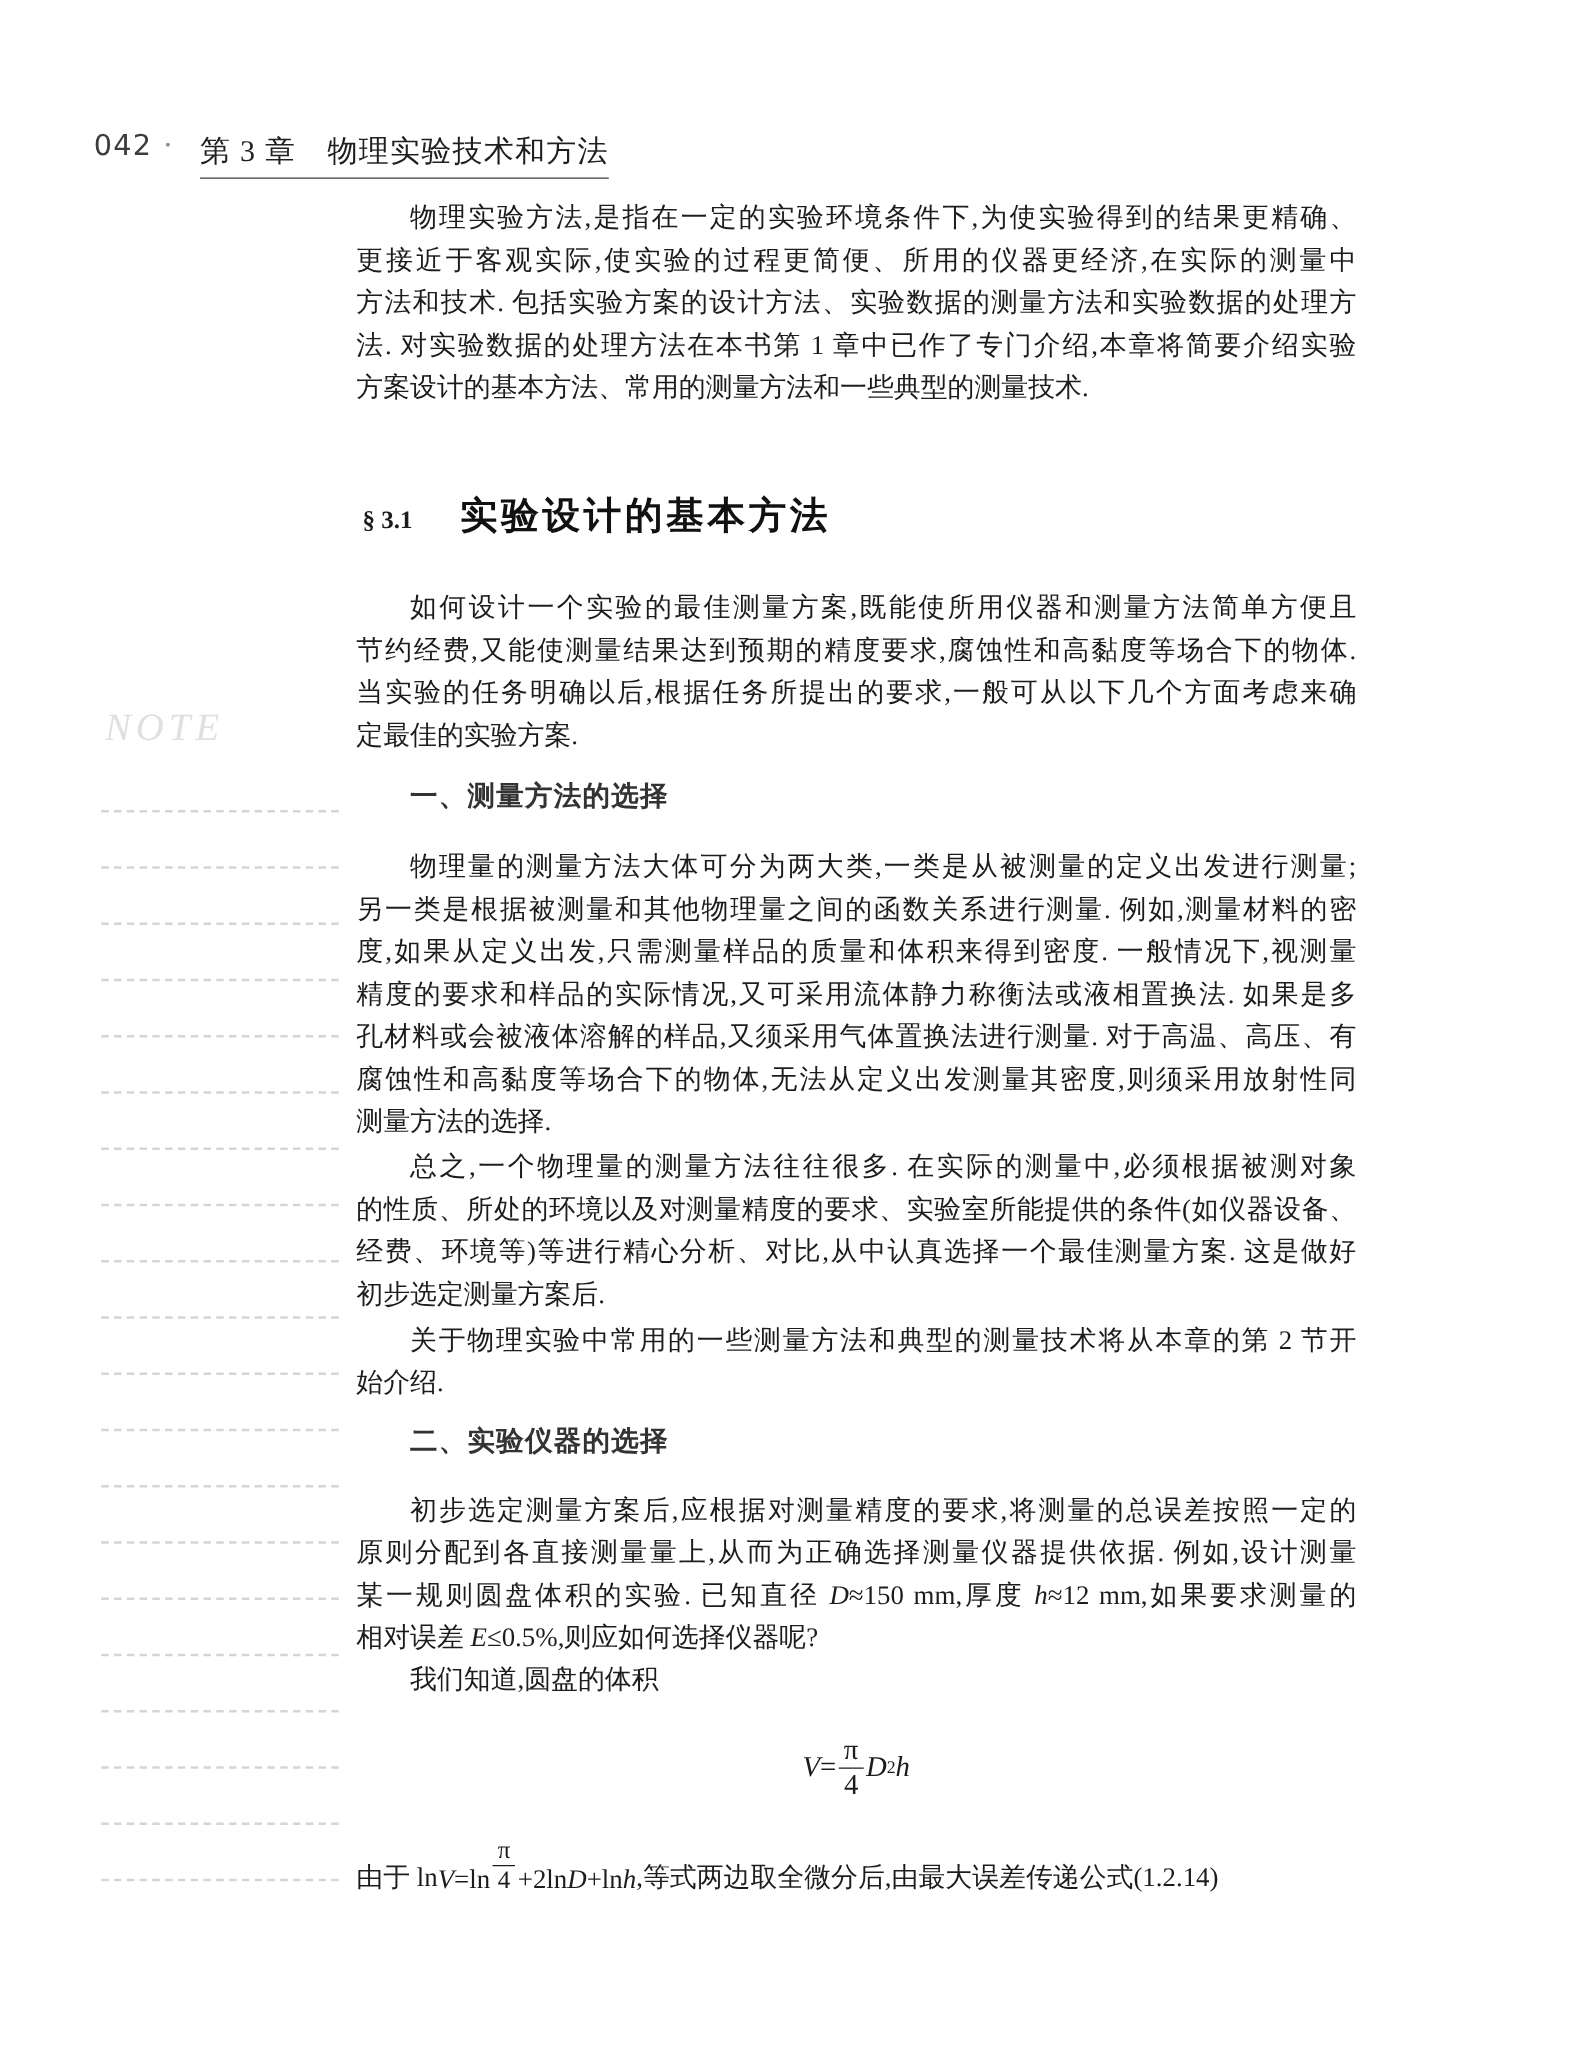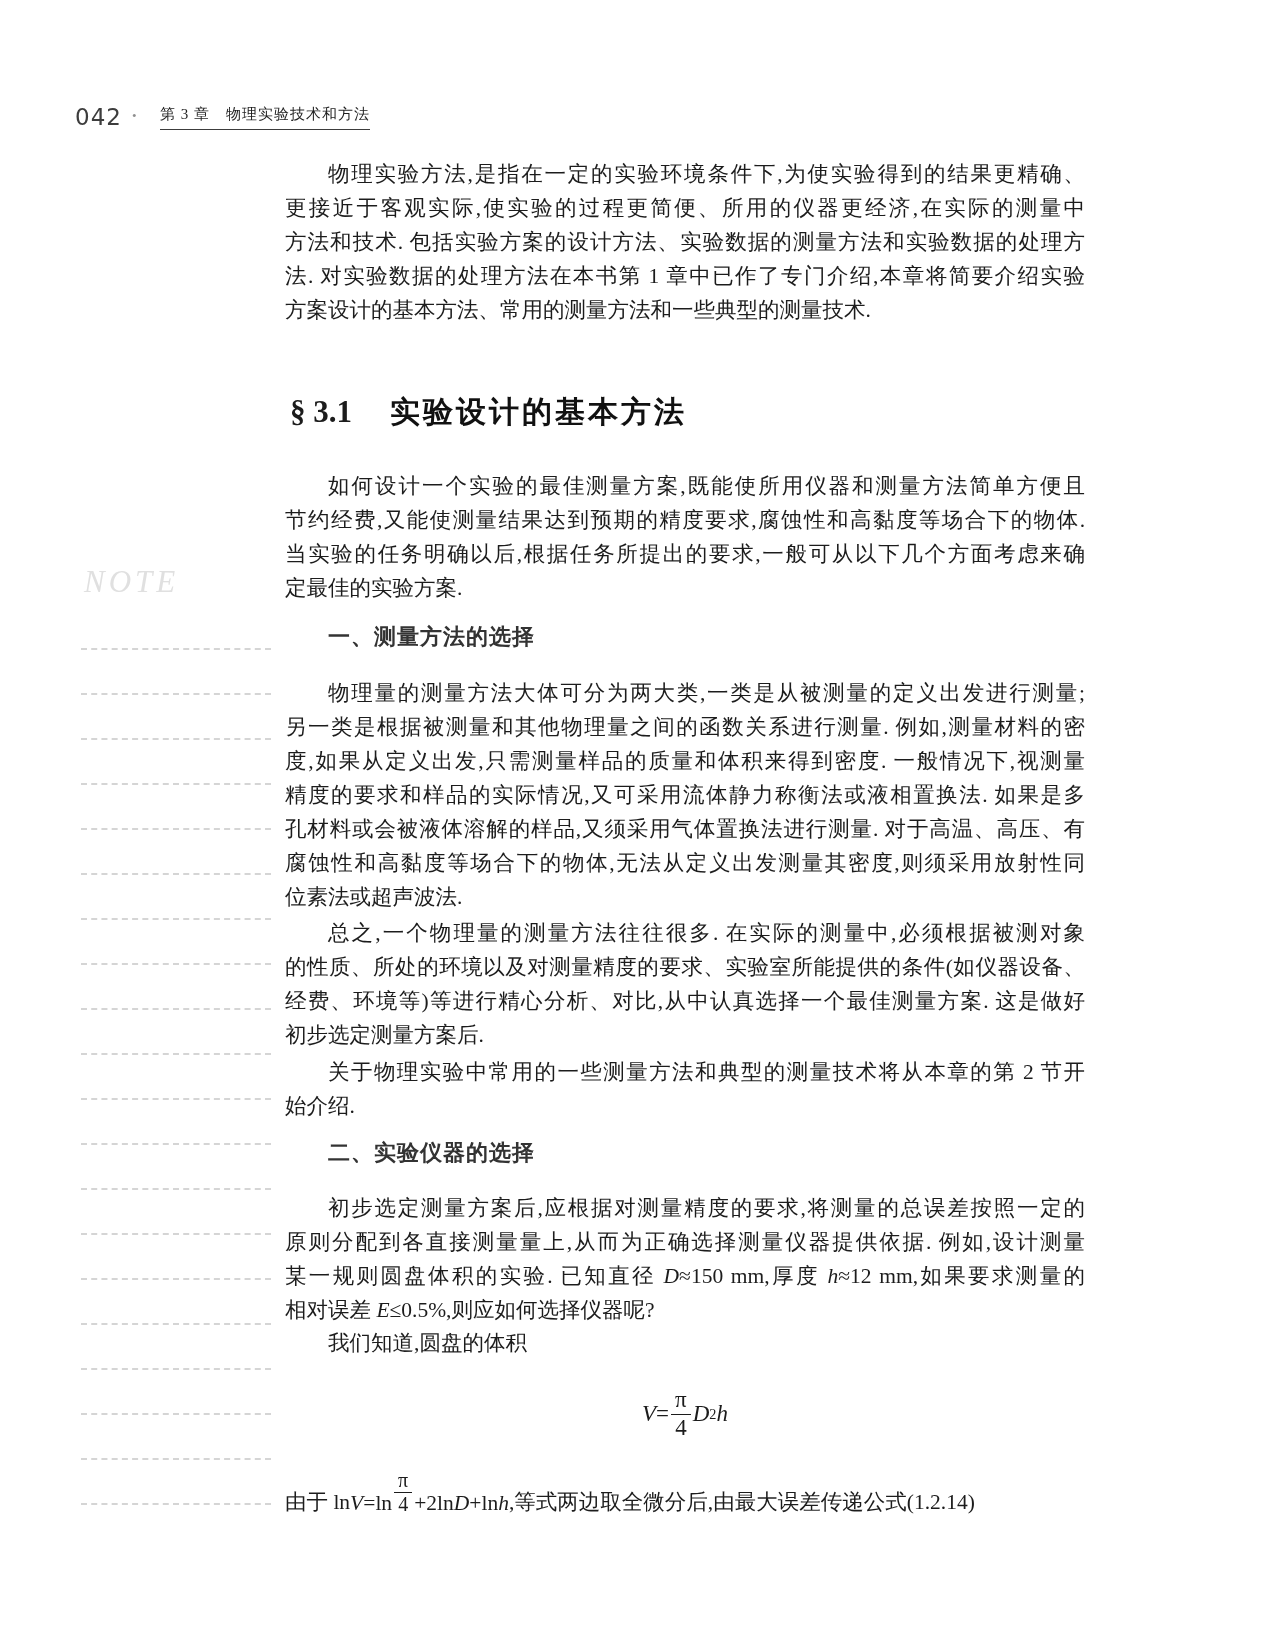--- a/index.html
+++ b/index.html
@@ -13,21 +13,21 @@
   
   .header { position:absolute; top:86px; left:75px; height:40px; }
   .pagenum {
     position:absolute; left:0; top:2px;
     font-family:"DejaVu Sans","Liberation Sans",sans-serif;
     font-size:23px; color:#3d3d3d; letter-spacing:1px;
   }
   .header-dot { position:absolute; left:57px; top:6px; font-size:13px; color:#8f8f8f; }
   .chapter {
     position:absolute; left:85px; top:3px; white-space:nowrap;
-    font-size:15px; color:#1f1f1f; letter-spacing:1px;
+    font-size:24px; color:#1f1f1f; letter-spacing:1px;
     padding-bottom:5px; border-bottom:1.5px solid #3c3c3c;
   }
 
   
   .note-watermark {
     position:absolute; left:84px; top:548px;
     font-style:italic; font-family:"Liberation Serif",serif;
     font-size:31px; letter-spacing:4px; color:#e0e0e0;
   }
   .ruling { position:absolute; left:81px; top:632px; width:190px; }
@@ -38,21 +38,21 @@
   .line {
     height:34px; line-height:34px; white-space:nowrap;
     text-align:justify; text-align-last:justify; text-justify:inter-character;
   }
   .line.short { text-align:left; text-align-last:left; }
   .line.indent { text-indent:43px; }
   .var { font-style:italic; }
 
   
   .section-heading { position:absolute; left:290px; top:376px; white-space:nowrap; }
-  .secnum { font-weight:bold; font-size:31px; font-family:"Liberation Serif",serif; }
+  .secnum { font-weight:bold; font-size:20px; font-family:"Liberation Serif",serif; }
   .sectitle {
     font-weight:bold; font-size:30px; letter-spacing:3px; margin-left:38px;
     font-family:"Liberation Sans","DejaVu Sans",sans-serif; color:#111;
   }
 
   
   .subhead {
     position:absolute; left:328px; white-space:nowrap;
     font-family:"Liberation Sans","DejaVu Sans",sans-serif;
     font-size:22px; font-weight:bold; color:#333; letter-spacing:1px;
@@ -131,21 +131,21 @@
 
   <div class="subhead" style="top:606px">一、测量方法的选择</div>
 
   <div class="block" style="top:660px">
     <div class="line indent">物理量的测量方法大体可分为两大类,一类是从被测量的定义出发进行测量;</div>
     <div class="line">另一类是根据被测量和其他物理量之间的函数关系进行测量. 例如,测量材料的密</div>
     <div class="line">度,如果从定义出发,只需测量样品的质量和体积来得到密度. 一般情况下,视测量</div>
     <div class="line">精度的要求和样品的实际情况,又可采用流体静力称衡法或液相置换法. 如果是多</div>
     <div class="line">孔材料或会被液体溶解的样品,又须采用气体置换法进行测量. 对于高温、高压、有</div>
     <div class="line">腐蚀性和高黏度等场合下的物体,无法从定义出发测量其密度,则须采用放射性同</div>
-    <div class="line short">位素法或超声波法.</div>
+    <div class="line short">测量方法的选择.</div>
   </div>
 
   <div class="block" style="top:900px">
     <div class="line indent">总之,一个物理量的测量方法往往很多. 在实际的测量中,必须根据被测对象</div>
     <div class="line">的性质、所处的环境以及对测量精度的要求、实验室所能提供的条件(如仪器设备、</div>
     <div class="line">经费、环境等)等进行精心分析、对比,从中认真选择一个最佳测量方案. 这是做好</div>
     <div class="line short">初步选定测量方案后.</div>
   </div>
 
   <div class="block" style="top:1039px">

